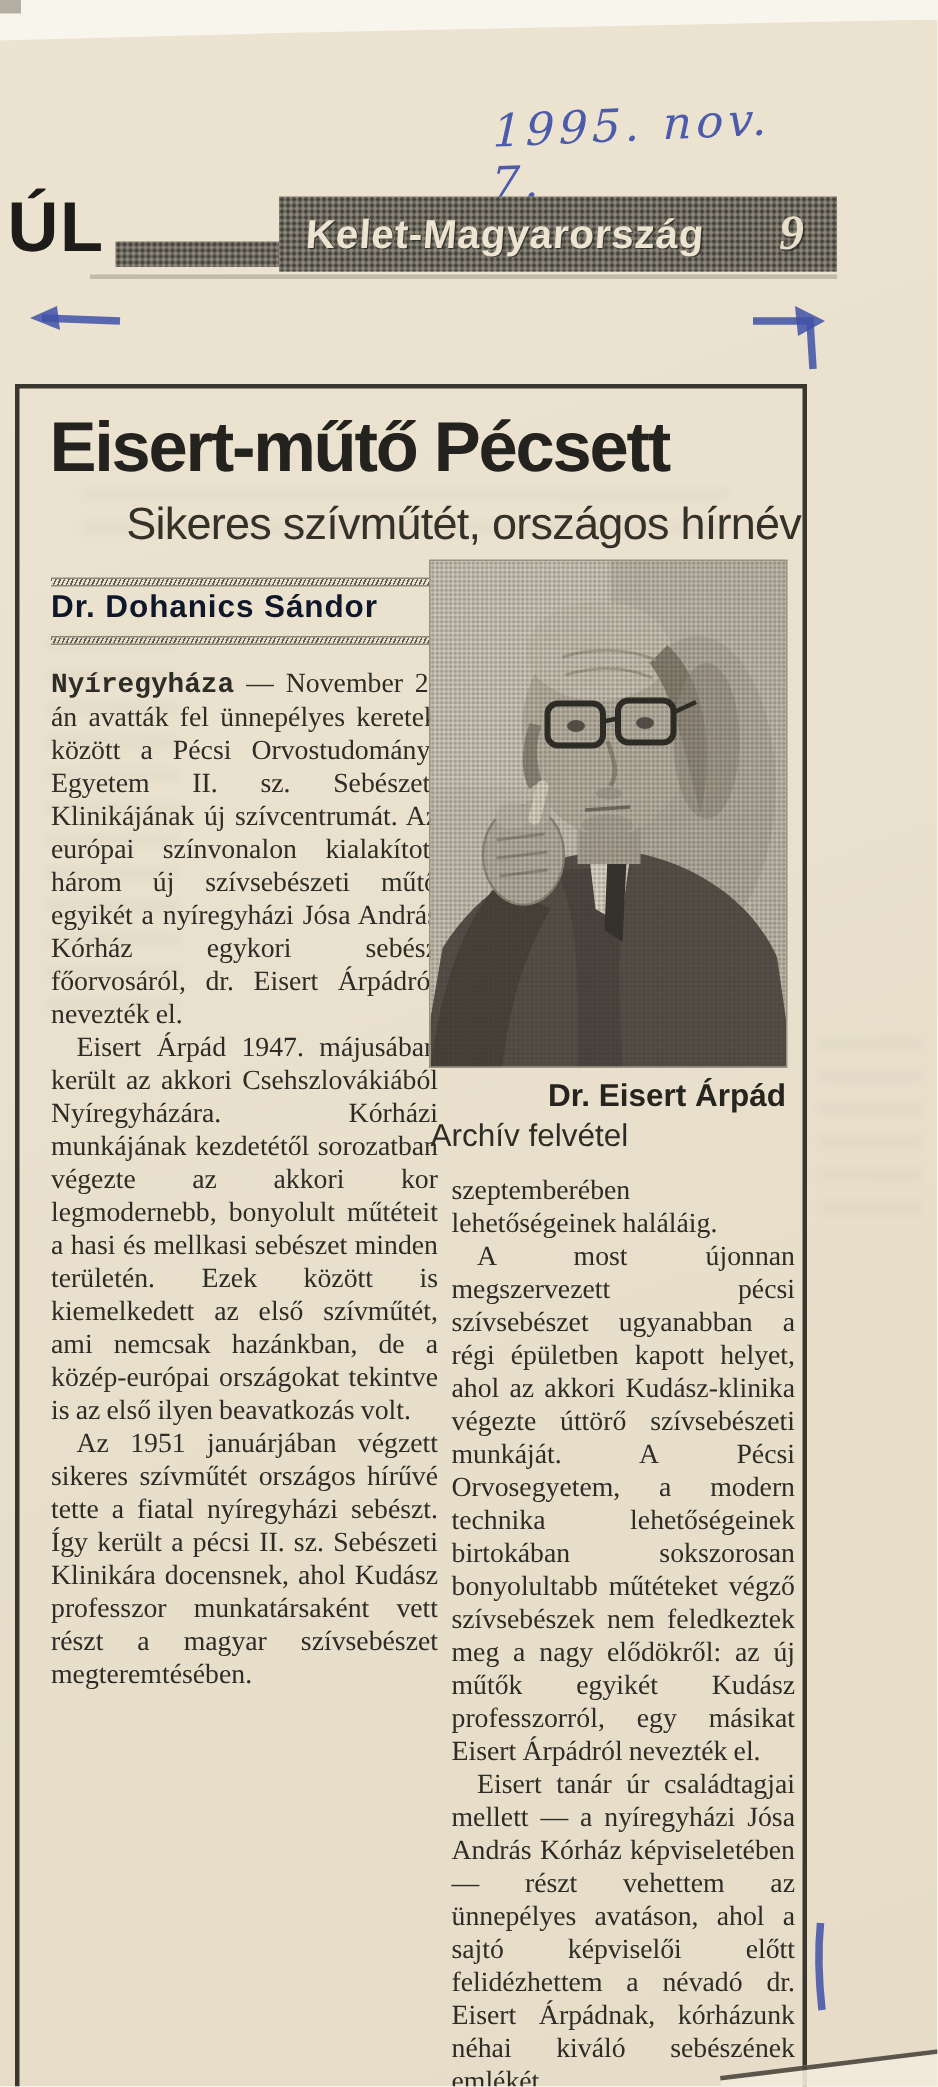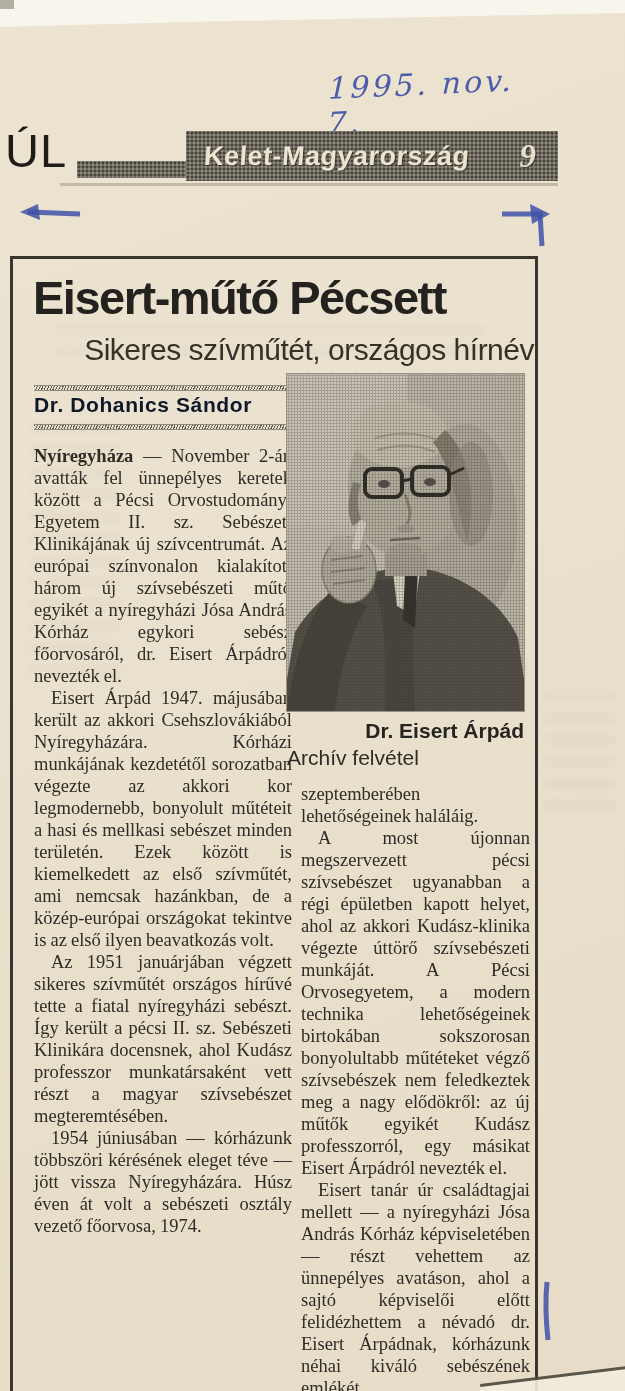--- a/index.html
+++ b/index.html
@@ -23,21 +23,21 @@
   .date-note {
     position:absolute; left:328px; top:66px; width:220px;
     font-family:"DejaVu Serif", serif; font-style:italic;
     font-size:30px; letter-spacing:3px; color:#3f51a8;
     transform:rotate(-2.5deg) skewX(-4deg); opacity:.92;
   }
 
   
   .masthead-fragment {
     position:absolute; left:5px; top:127px;
-    font-family:"Liberation Sans", sans-serif; font-weight:400;
+    font-family:"Liberation Sans", sans-serif; font-weight:700;
     font-size:47px; line-height:1; color:#1d1c19; letter-spacing:1px;
   }
   .halftone {
     background-color:#6e6a60;
     background-image:radial-gradient(rgba(35,33,28,.55) 1px, transparent 1.3px),
                      radial-gradient(rgba(235,228,210,.25) 1px, transparent 1.3px);
     background-size:4px 4px, 4px 4px; background-position:0 0, 2px 2px;
   }
   .masthead-rule { position:absolute; left:77px; top:161px; width:114px; height:17px; }
   .masthead-banner {
@@ -86,21 +86,21 @@
 
   .col {
     position:absolute; color:#2e2c26;
     font-size:18.5px; line-height:22px; text-align:justify;
     word-spacing:-.5px;
   }
   .col p { text-indent:17px; }
   .col p.flush { text-indent:0; }
   .col-left  { left:21px;  top:186px; width:258px; height:952px; }
   .col-right { left:288px; top:524px; width:229px; height:618px; }
-  .lead-word { font-weight:700; }
+  .lead-word { font-weight:700;font-family:Liberation Mono, monospace; }
 
   
   .photo {
     position:absolute; left:274px; top:115px; width:237px; height:337px;
     background:#c3bdae; outline:1px solid #97917f;
   }
   .photo svg { display:block; }
   .halftone-overlay {
     position:absolute; inset:0;
     background-image:radial-gradient(rgba(55,52,45,.28) 1px, transparent 1.4px);
@@ -148,21 +148,20 @@
     <div class="subtitle">Sikeres szívműtét, országos hírnév</div>
 
     <div class="hatch-rule" style="top:126px;"></div>
     <div class="byline">Dr. Dohanics Sándor</div>
     <div class="hatch-rule" style="top:165px;"></div>
 
     <div class="col col-left">
       <p class="flush"><span class="lead-word">Nyíregyháza</span><span> — November 2-án avatták fel ünnepélyes keretek között a Pécsi Orvostudományi Egyetem II. sz. Sebészeti Klinikájának új szívcentrumát. Az európai színvonalon kialakított három új szívsebészeti műtő egyikét a nyíregyházi Jósa András Kórház egykori sebész főorvosáról, dr. Eisert Árpádról nevezték el.</span></p>
       <p>Eisert Árpád 1947. májusában került az akkori Csehszlovákiából Nyíregyházára. Kórházi munkájának kezdetétől sorozatban végezte az akkori kor legmodernebb, bonyolult műtéteit a hasi és mellkasi sebészet minden területén. Ezek között is kiemelkedett az első szívműtét, ami nemcsak hazánkban, de a közép-európai országokat tekintve is az első ilyen beavatkozás volt.</p>
       <p>Az 1951 januárjában végzett sikeres szívműtét országos hírűvé tette a fiatal nyíregyházi sebészt. Így került a pécsi II. sz. Sebészeti Klinikára docensnek, ahol Kudász professzor munkatársaként vett részt a magyar szívsebészet megteremtésében.</p>
-      <p>1954 júniusában — kórházunk többszöri kérésének eleget téve — jött vissza Nyíregyházára. Húsz éven át volt a sebészeti osztály vezető főorvosa, 1974.</p>
     </div>
 
     <div class="photo">
       <svg width="237" height="337" viewBox="0 0 237 337">
         <rect x="0" y="0" width="237" height="337" fill="#c6c0b2"></rect>
         <rect x="120" y="0" width="117" height="337" fill="#b7b1a3" opacity="0.55"></rect>
         <rect x="0" y="0" width="120" height="150" fill="#d1cbbd" opacity="0.5"></rect>
         <ellipse cx="178" cy="150" rx="52" ry="100" fill="#a29c8d" opacity="0.45"></ellipse>
 
         <path d="M -6 340 L 8 258 C 30 222 62 204 92 197 L 118 192 C 172 196 214 226 231 264 L 242 340 Z" fill="#544f46"></path>

